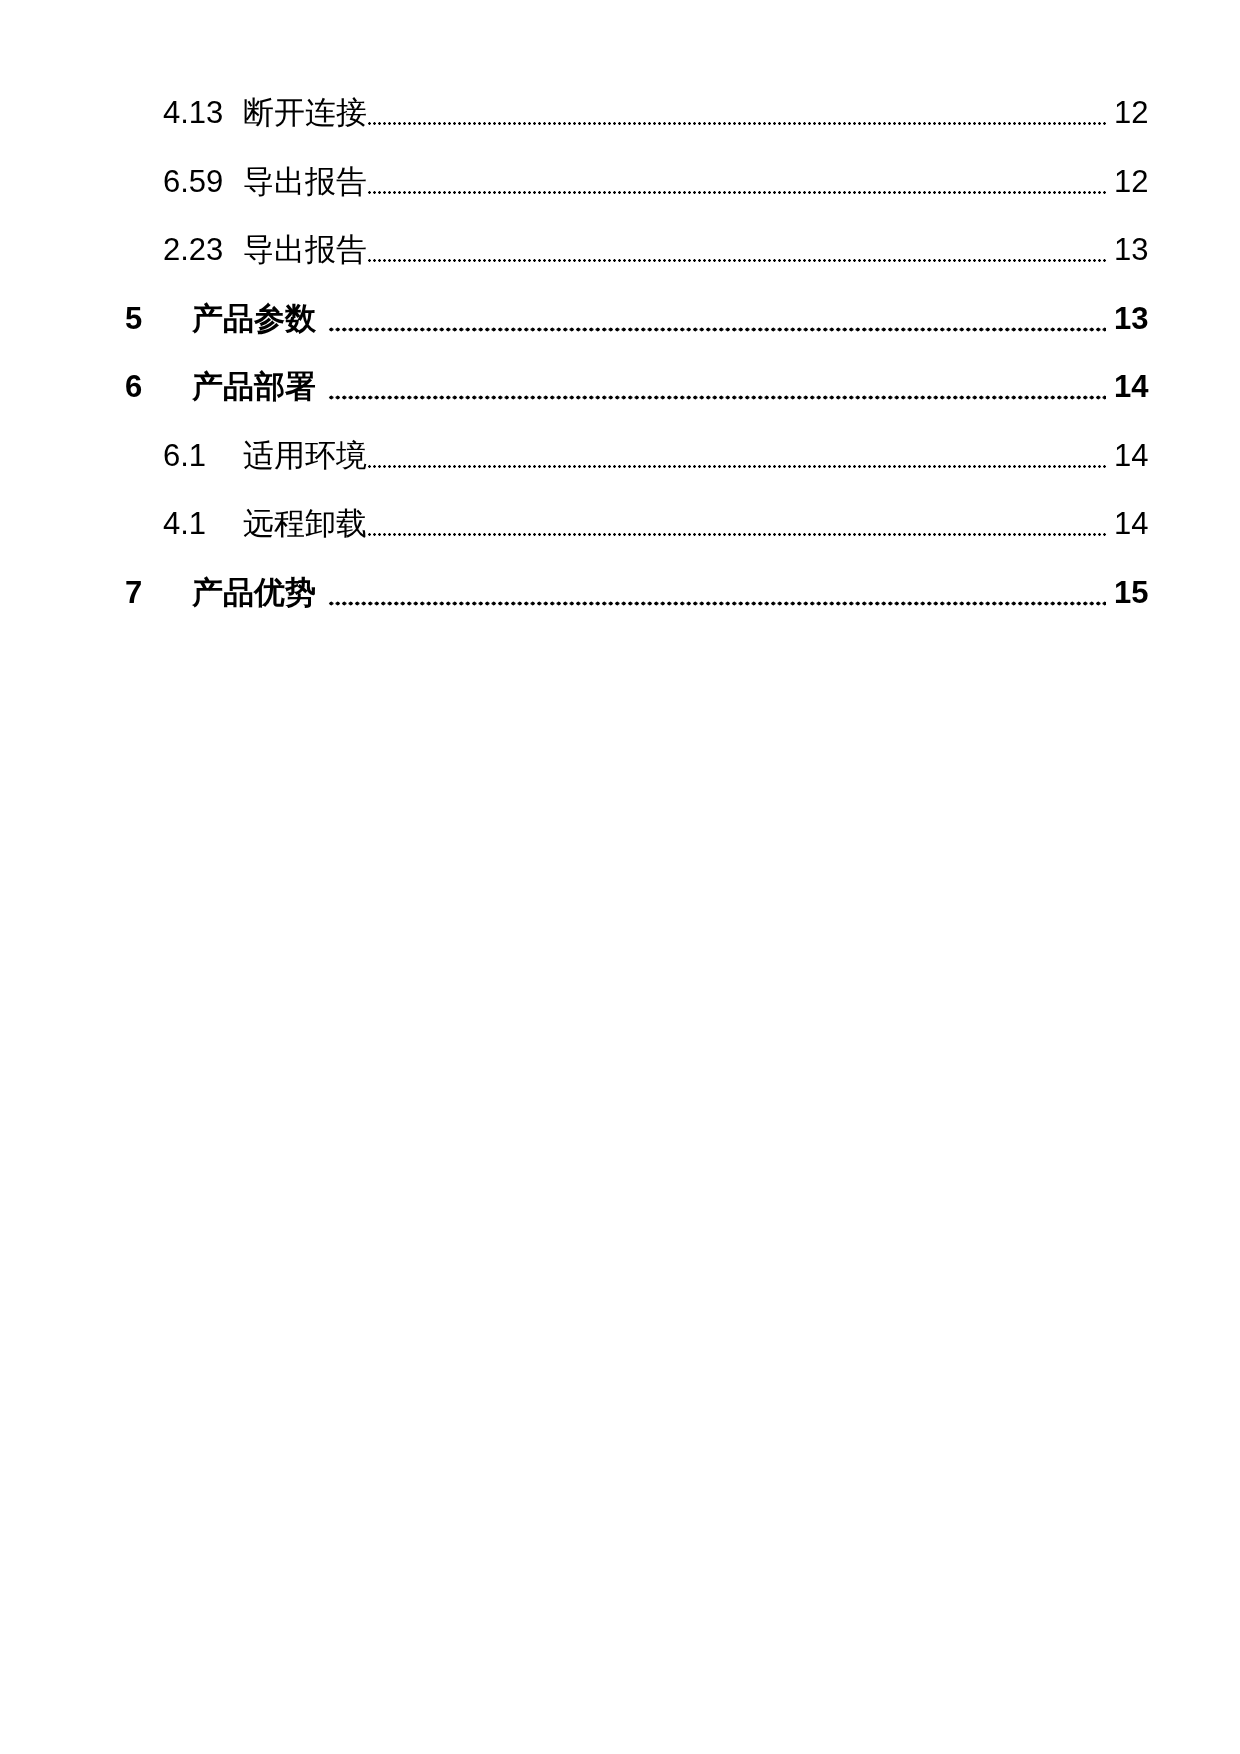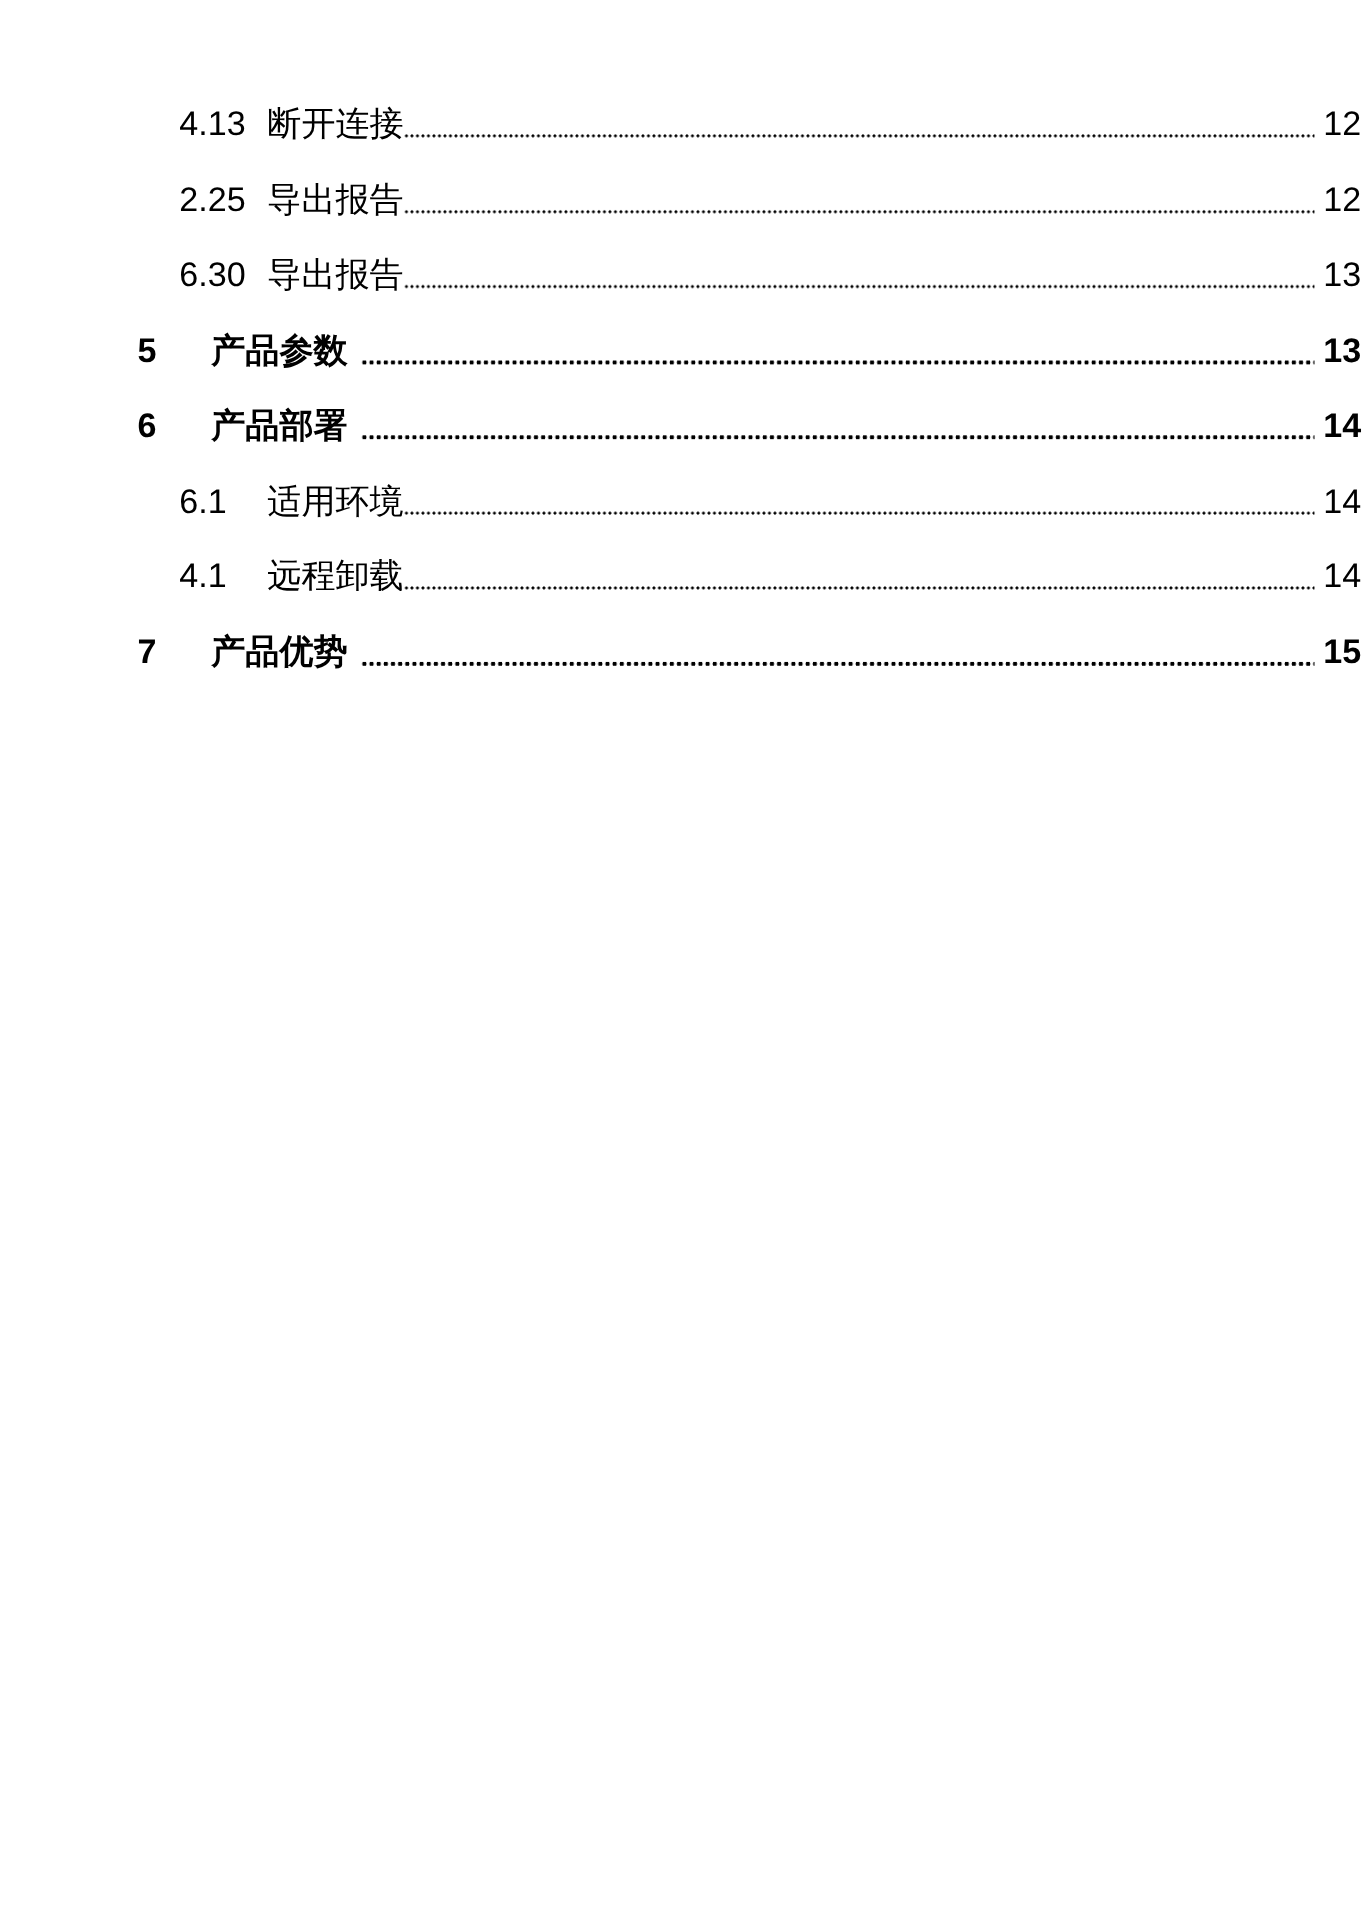--- a/index.html
+++ b/index.html
@@ -23,20 +23,21 @@
   .toc {
     position: absolute;
     top: 79px;
     left: 0;
     width: 100%;
   }
   .row {
     display: flex;
     height: 68.5px;
     box-sizing: border-box;
+    padding-right: 89px;
     font-size: 31px;
     overflow: hidden;
   }
   .row .num,
   .row .label,
   .row .page-num {
     line-height: 68.5px;
     white-space: nowrap;
   }
   
@@ -86,28 +87,28 @@
   <div class="toc">
 
     <div class="row lvl2">
       <span class="num">4.13</span>
       <span class="label">断开连接</span>
       <span class="leader"></span>
       <span class="page-num">12</span>
     </div>
 
     <div class="row lvl2">
-      <span class="num">2.25</span>
+      <span class="num">6.59</span>
       <span class="label">导出报告</span>
       <span class="leader"></span>
       <span class="page-num">12</span>
     </div>
 
     <div class="row lvl2">
-      <span class="num">6.30</span>
+      <span class="num">2.23</span>
       <span class="label">导出报告</span>
       <span class="leader"></span>
       <span class="page-num">13</span>
     </div>
 
     <div class="row lvl1">
       <span class="num">5</span>
       <span class="label">产品参数</span>
       <span class="leader"></span>
       <span class="page-num">13</span>

